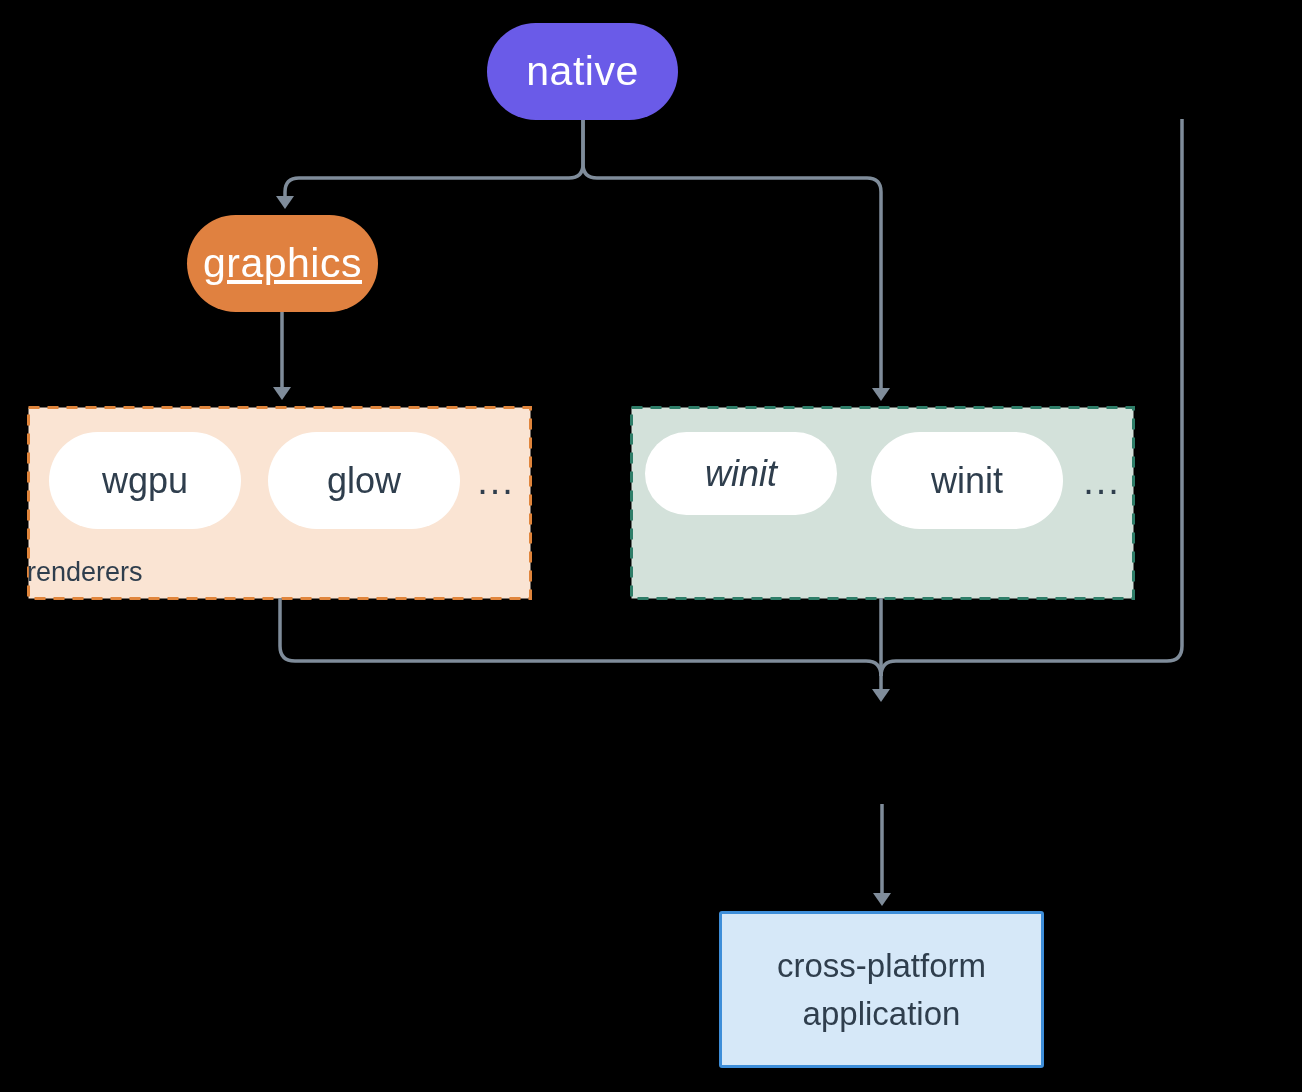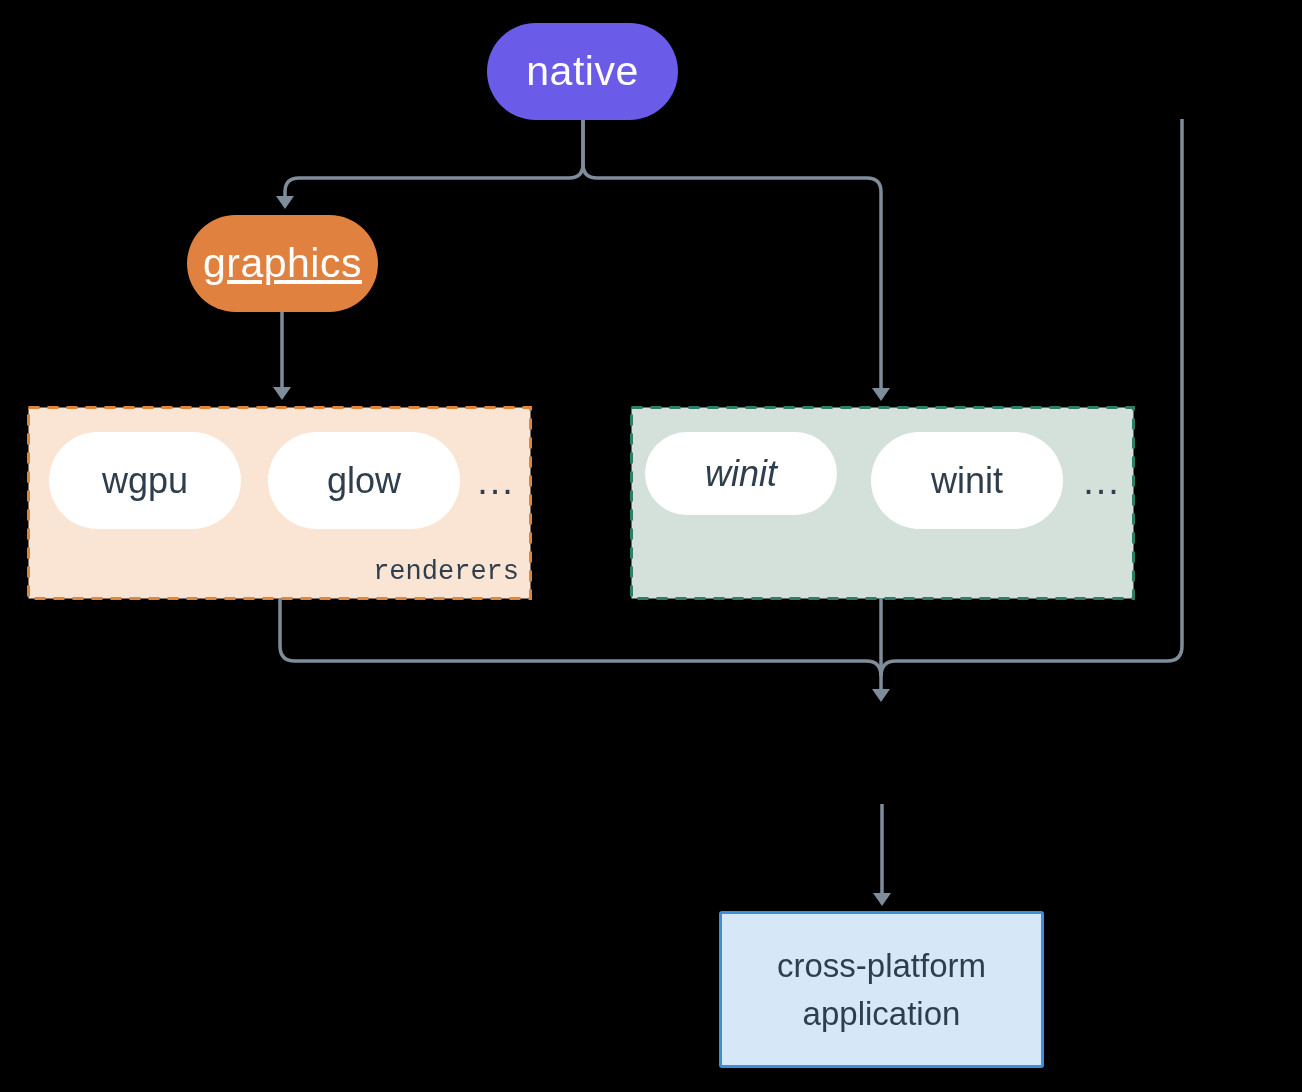--- a/index.html
+++ b/index.html
@@ -73,22 +73,20 @@
     align-items: center;
     justify-content: center;
     color: var(--ink, #2F3E4D);
     font-size: 38px;
     letter-spacing: 2px;
   }
   .group-label {
     position: absolute;
     color: var(--ink, #2F3E4D);
     font-size: 27px;
-    text-align: right;
-    font-family: Liberation Mono, monospace;
   }
   .app-box {
     position: absolute;
     left: 719px;
     top: 911px;
     width: 325px;
     height: 157px;
     box-sizing: border-box;
     background: var(--app-fill, #D6E8F8);
     border: 3px solid var(--app-border, #3E8ED9);

